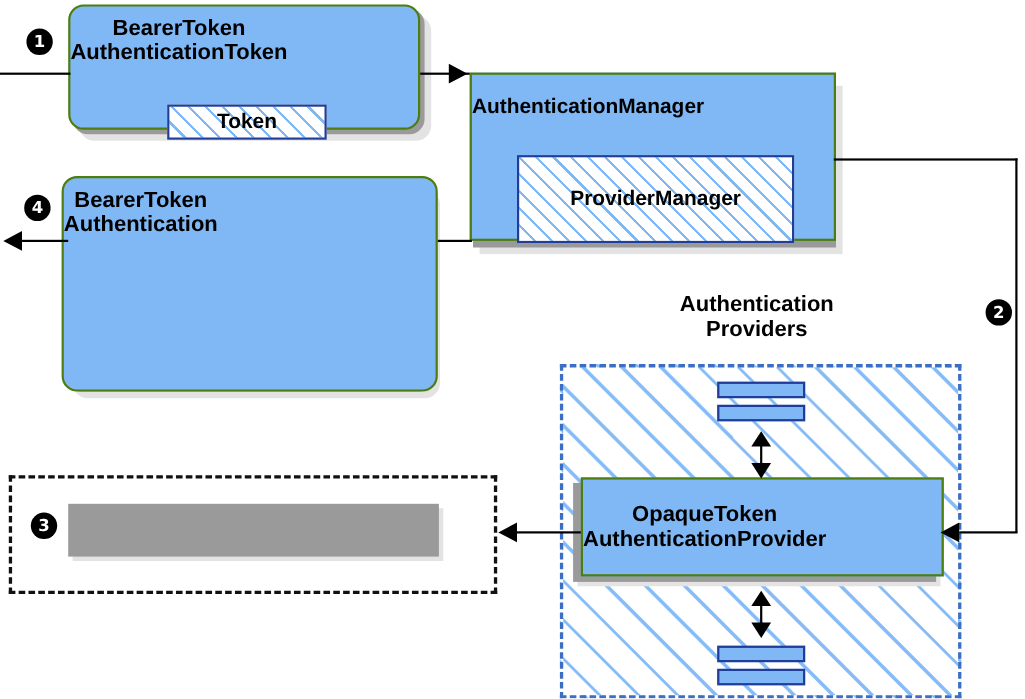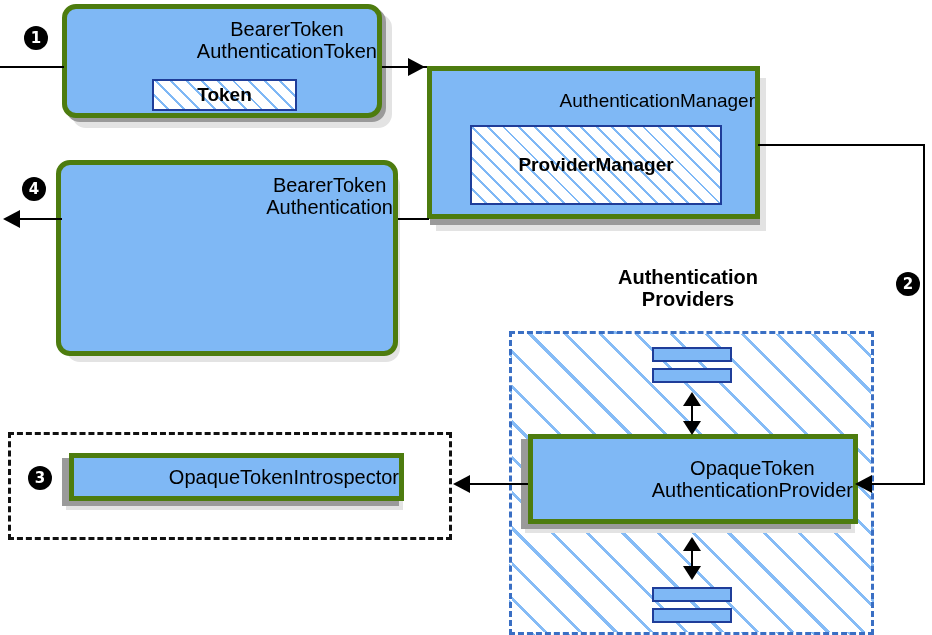--- a/index.html
+++ b/index.html
@@ -13,26 +13,26 @@
     height:635px;
     background:#ffffff;
     overflow:hidden;
   }
 
   
   .node{
     position:absolute;
     box-sizing:border-box;
     background:#7FB8F5;
-    border:5px solid #4d7c0f;
+    border:2px solid #4d7c0f;
     color:#000000;
-    font-weight:normal;
+    font-weight:bold;
     display:flex;
     flex-direction:column;
-    align-items:flex-end;
+    align-items:flex-start;
     z-index:6;
   }
   .node .title{
     text-align:center;
     line-height:1.12;
     white-space:pre-line;
     color:#000;
   }
   .rounded{ border-radius:14px; }
 
@@ -59,20 +59,21 @@
         rgba(120,180,245,.95) 11px);
     display:flex;
     align-items:center;
     justify-content:center;
     text-align:center;
     font-weight:bold;
     line-height:1.08;
     white-space:pre-line;
     color:#000;
     z-index:8;
+    margin-top:16px;
   }
 
   
   .dashed-plain{
     position:absolute;
     box-sizing:border-box;
     border:3px dashed #111111;
     background:#ffffff;
     z-index:2;
   }
@@ -183,23 +184,20 @@
   <div class="vline" style="left:691px;top:540px;height:32px;"></div>
   <div class="arrow arrow-up" style="left:683px;top:537px;"></div>
   <div class="arrow arrow-down" style="left:683px;top:566px;"></div>
 
   <div class="bar" style="left:652px;top:587px;width:80px;height:15px;"></div>
   <div class="bar" style="left:652px;top:608px;width:80px;height:15px;"></div>
 
   <div class="dashed-plain" style="left:8px;top:432px;width:444px;height:108px;"></div>
   <div class="shadow-b" style="left:66px;top:462px;width:337px;height:48px;"></div>
   <div class="shadow-a" style="left:62px;top:458px;width:337px;height:48px;"></div>
-  <div class="node" style="left:69px;top:453px;width:335px;height:48px;justify-content:center;">
-    <div class="title" style="font-size:20px;">OpaqueTokenIntrospector</div>
-  </div>
 
   <div class="hline" style="left:0px;top:66px;width:64px;"></div>
 
   <div class="hline" style="left:382px;top:66px;width:45px;"></div>
   <div class="arrow arrow-right" style="left:408px;top:58px;"></div>
 
   <div class="hline" style="left:758px;top:144px;width:167px;"></div>
   <div class="vline" style="left:923px;top:144px;height:340px;"></div>
   <div class="hline" style="left:872px;top:483px;width:53px;"></div>
   <div class="arrow arrow-left" style="left:855px;top:475px;"></div>

